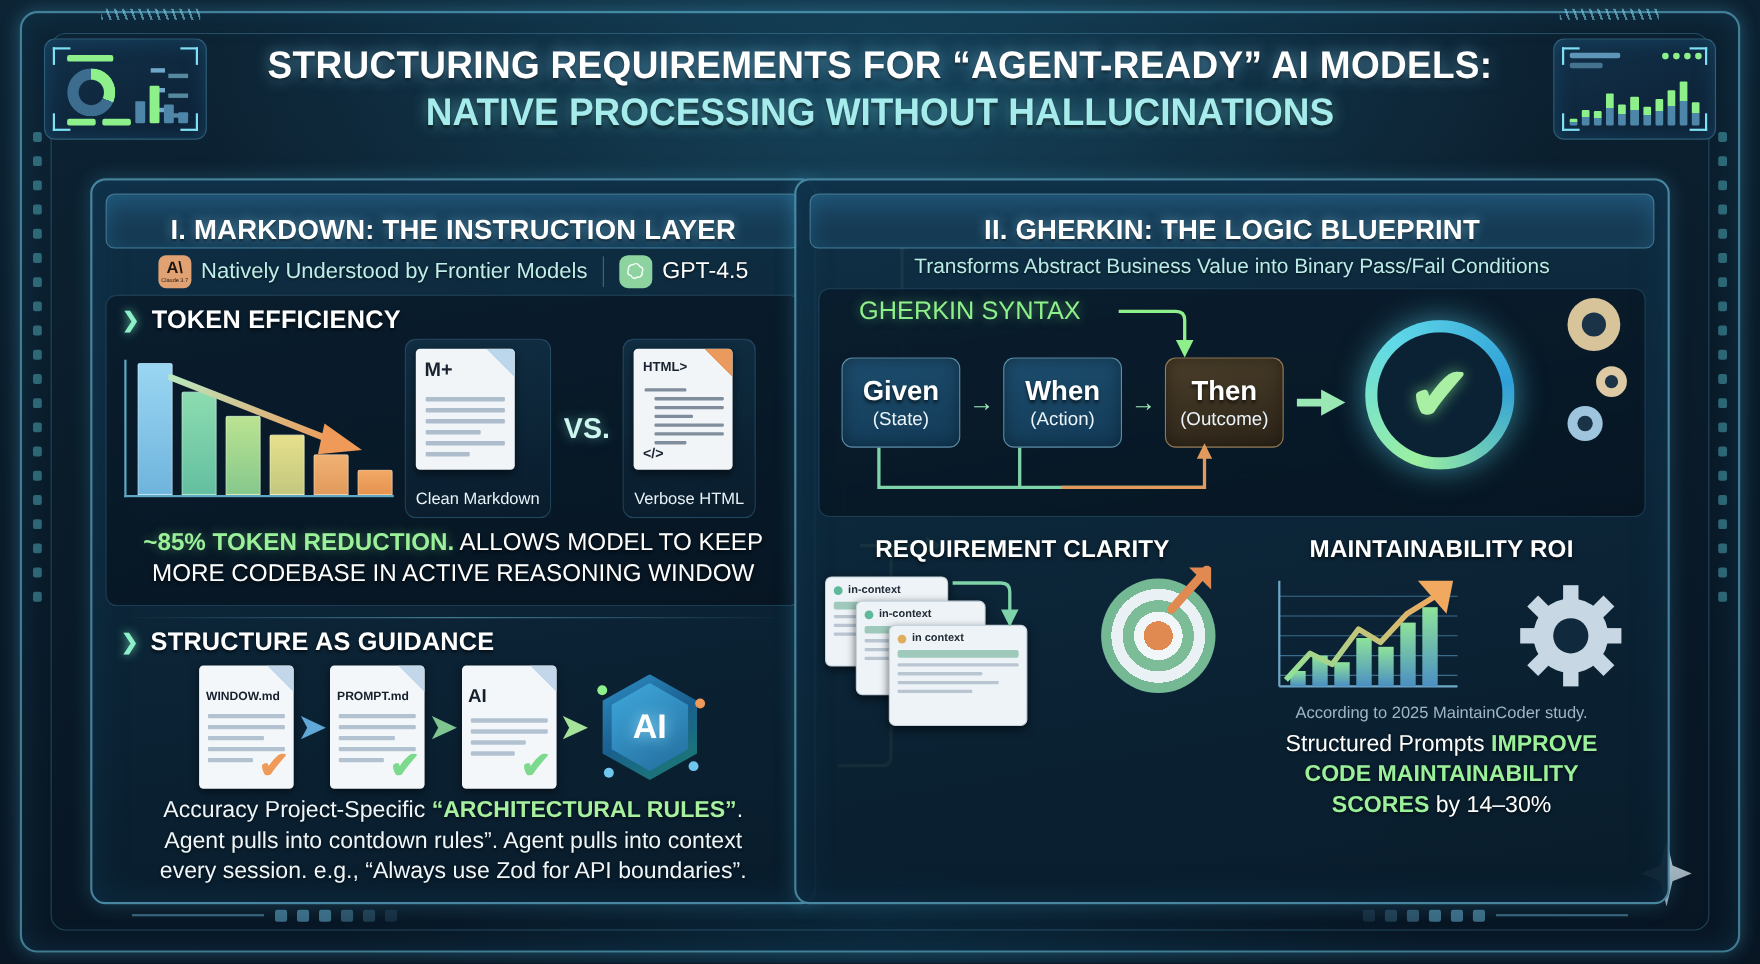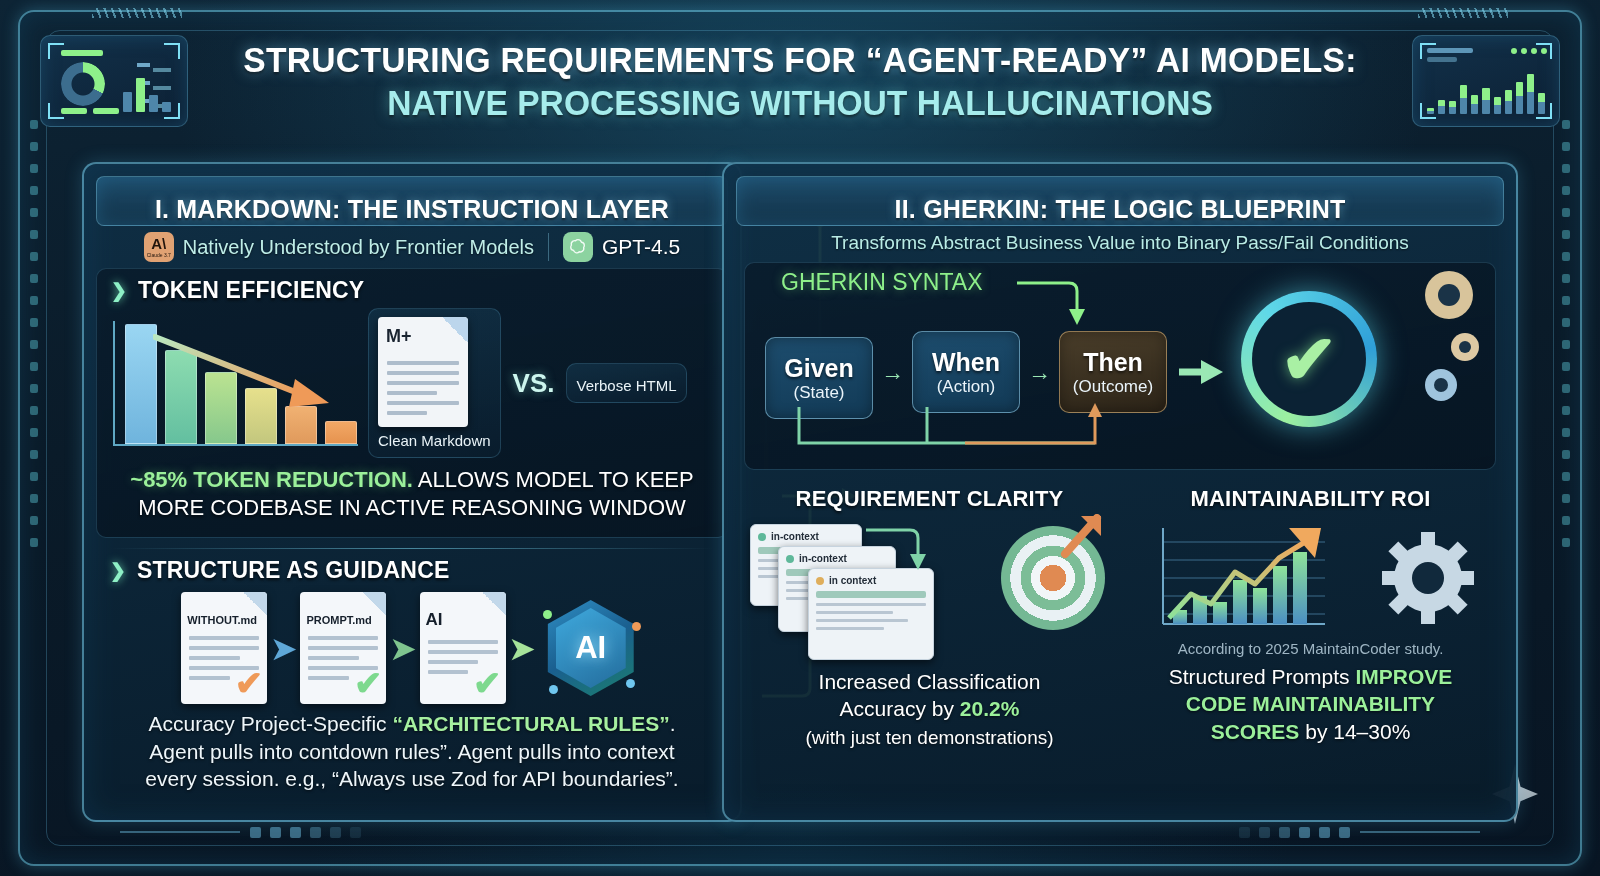--- a/index.html
+++ b/index.html
@@ -134,21 +134,21 @@
   .doc .fold{ position:absolute; right:0; top:0; width:26px; height:26px; }
   .doc .fold.blue{ background:linear-gradient(225deg,#bcd6ec 50%, transparent 50%); }
   .doc .fold.orange{ background:linear-gradient(225deg,#eb9a5e 50%, transparent 50%); }
   .doc .dt{ position:absolute; left:8px; top:9px; font-size:18px; font-weight:bold; color:#1a2430;}
   .doc .dt.sm{ font-size:12px; }
   .doc .lines{ position:absolute; left:9px; right:9px; top:44px; }
   .doc .lines i{ display:block; height:4px; background:#aebdcc; margin-bottom:6px; border-radius:1px;}
   .doc .bullets{ position:absolute; left:10px; right:8px; top:36px; }
   .doc .bullets i{ display:block; height:3px; background:#7f8d9c; margin-bottom:5px; margin-left:9px; border-radius:1px;}
   .doc .code{ position:absolute; left:8px; bottom:8px; font-size:13px; font-weight:bold; color:#1a2430;}
-  .doclabel{ font-size:15px; color:#eaf4f8; margin-top:5px; }
+  .doclabel{ font-size:15px; color:#eaf4f8; margin-top:18px; }
   .vs{ font-size:26px; font-weight:bold; color:#cdf6ee; text-shadow:0 0 10px rgba(140,240,220,.5); }
   .stat{ text-align:center; font-size:22px; color:#ffffff; line-height:1.25; padding:8px 18px 10px;
     text-shadow:0 2px 3px rgba(0,0,0,.7); }
   .stat em{ font-style:normal; font-weight:bold; color:#9bf09a; text-shadow:0 0 10px rgba(130,240,130,.4); }
 
   
   .flow{ display:flex; align-items:center; justify-content:center; gap:4px; padding:6px 8px 0; }
   .fdoc{ position:relative; width:86px; height:112px; border-radius:4px; background:#f4f7fa;
     box-shadow:0 3px 8px rgba(0,0,0,.5); overflow:hidden; }
   .fdoc .fname{ position:absolute; left:6px; top:22px; font-size:11px; font-weight:bold; color:#16202c;}
@@ -171,21 +171,21 @@
   .bodytext em{ font-style:normal; font-weight:bold; color:#a6f0a0; }
 
   
   .gherkin{ position:relative; height:208px; margin:6px 8px 0; }
   .glabel{ position:absolute; left:36px; top:6px; font-size:23px; font-weight:normal; color:#8ef08a;
     text-shadow:0 0 10px rgba(130,240,130,.5); }
   .gsteps{ position:absolute; left:20px; top:62px; display:flex; align-items:center; gap:8px; }
   .gstep{ width:108px; height:82px; border-radius:10px; display:flex; flex-direction:column;
     align-items:center; justify-content:center; border:1px solid rgba(160,215,240,.5);
     box-shadow:inset 0 0 14px rgba(0,0,0,.35); }
-  .gstep.a{ background:linear-gradient(170deg,#1d4d6e,#123a56);margin-top:12px; }
+  .gstep.a{ background:linear-gradient(170deg,#1d4d6e,#123a56); }
   .gstep.b{ background:linear-gradient(170deg,#1d4d6e,#123a56);text-align:right; }
   .gstep.c{ background:linear-gradient(170deg,#4a3e2a,#2c2418); border-color:rgba(224,186,128,.55); }
   .gstep u{ text-decoration:none; font-size:25px; font-weight:bold; color:#fff; text-shadow:0 2px 3px rgba(0,0,0,.6);}
   .gstep s{ text-decoration:none; font-size:17px; color:#eaf4fa; }
   .gar{ font-size:23px; color:#9ae8b4; font-weight:bold; }
   .checkcircle{ position:absolute; right:118px; top:28px; width:136px; height:136px; border-radius:50%;
     border:11px solid transparent;
     background:linear-gradient(#0b2234,#0b2234) padding-box,
       conic-gradient(from 200deg,#9cf0a0,#5fd8e8,#2f9fd8,#9cf0a0) border-box;
     display:flex; align-items:center; justify-content:center;
@@ -421,20 +421,34 @@
                   <i></i>
                   <i style="width:70%"></i>
                   <i></i>
                   <i style="width:55%"></i>
                 </div>
             </div>
             <div class="doclabel">Clean Markdown</div>
           </div>
           <span class="vs">VS.</span>
           <div class="docbox">
+            <div class="doc">
+              <span class="fold orange"></span>
+              <span class="dt sm">HTML&gt;</span>
+              <div class="bullets">
+                  <i style="margin-left:0;width:52%"></i>
+                  <i></i>
+                  <i></i>
+                  <i style="width:48%"></i>
+                  <i></i>
+                  <i></i>
+                  <i style="width:40%"></i>
+                </div>
+              <span class="code">&lt;/&gt;</span>
+            </div>
             <div class="doclabel">Verbose HTML</div>
           </div>
         </div>
       </div>
 
       <div class="stat">
         <em>~85% TOKEN REDUCTION.</em><span> ALLOWS MODEL TO KEEP</span><br>
         <span>MORE CODEBASE IN ACTIVE REASONING WINDOW</span>
       </div>
     </div>
@@ -443,21 +457,21 @@
 
     <div>
       <div class="sec-title">
         <span class="chev">❯</span>
         <b>STRUCTURE AS GUIDANCE</b>
       </div>
 
       <div class="flow">
         <div class="fdoc">
           <span class="fold blue" style="position:absolute;right:0;top:0;width:24px;height:24px;background:linear-gradient(225deg,#c2d8ea 50%,transparent 50%)"></span>
-          <span class="fname">WITHOUT.md</span>
+          <span class="fname">WINDOW.md</span>
           <div class="flines">
               <i></i>
               <i></i>
               <i style="width:72%"></i>
               <i></i>
               <i style="width:58%"></i>
             </div>
           <span class="check" style="color:#ef9a58">✔</span>
         </div>
         <span class="ar" style="color:#5fa8d8">➤</span>
@@ -605,25 +619,20 @@
           <svg style="position:absolute;left:112px;top:10px;width:80px;height:56px">
             <path d="M4 8 L48 8 Q56 8 56 16 L56 34" stroke="#7fd3a8" stroke-width="3" fill="none"></path>
             <polygon points="48,32 64,32 56,48" fill="#7fd3a8"></polygon>
           </svg>
           <div class="target"></div>
           <svg class="arrow-dart" viewBox="0 0 64 64">
             <path d="M58 4 L26 40" stroke="#e08a52" stroke-width="8" stroke-linecap="round"></path>
             <polygon points="42,2 62,2 62,22" fill="#e08a52"></polygon>
           </svg>
         </div>
-        <p>
-          <span>Increased Classification</span><br>
-          <span>Accuracy by </span><em>20.2%</em><br>
-          <span class="sm">(with just ten demonstrations)</span>
-        </p>
       </div>
 
       <div class="col">
         <h4>MAINTAINABILITY ROI</h4>
         <div class="roi">
           <svg class="mini-line-chart" viewBox="0 0 180 108">
             <defs>
               <linearGradient id="bg1" x1="0" y1="0" x2="0" y2="1">
                 <stop offset="0" stop-color="#8ee39a"></stop>
                   <stop offset="1" stop-color="#4b8fc2"></stop>

